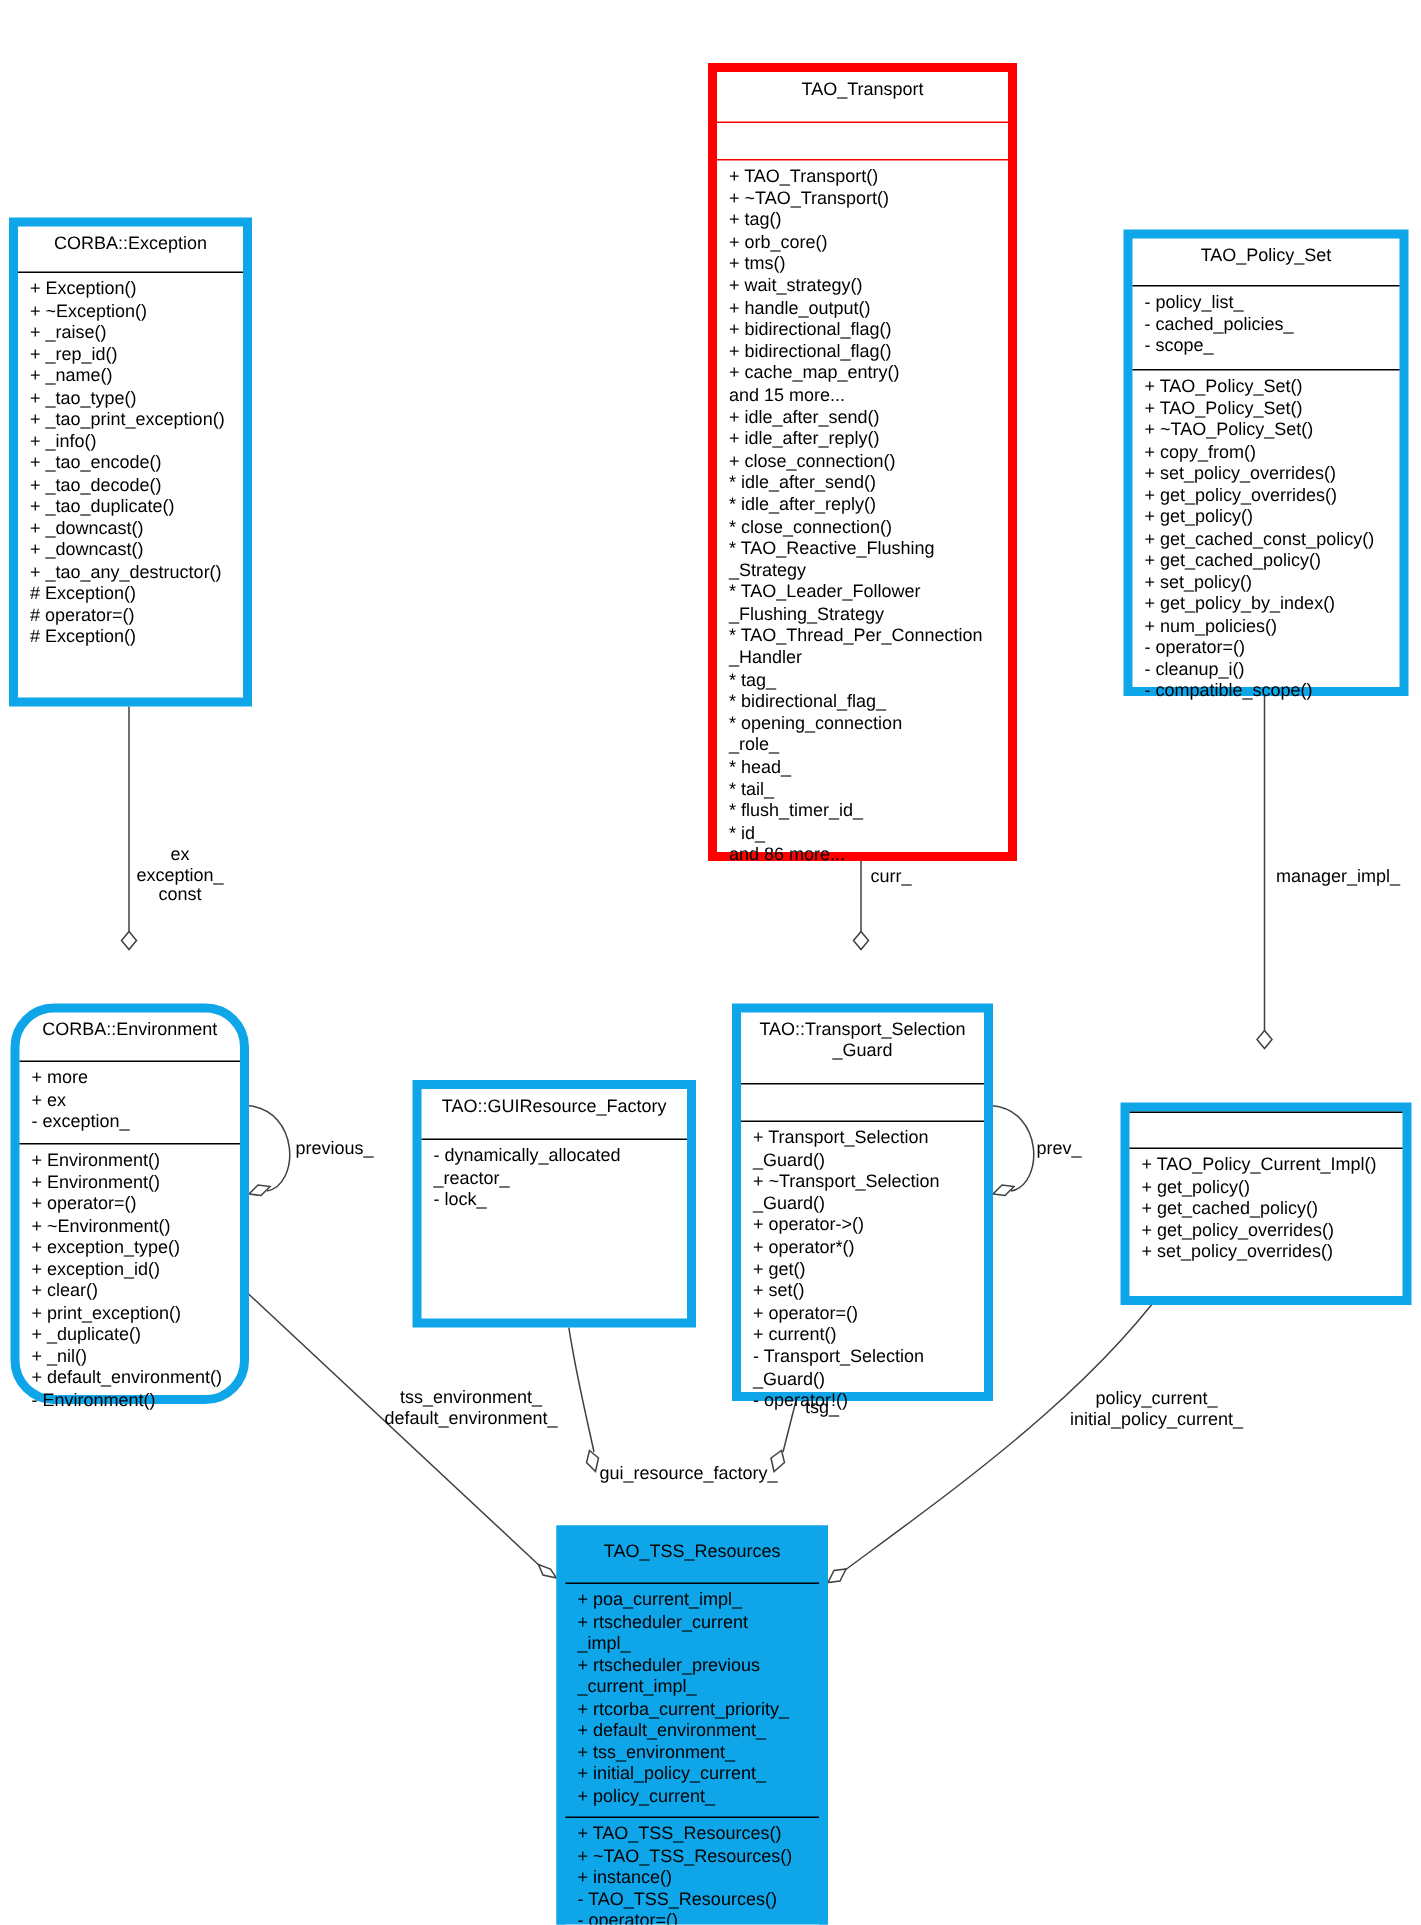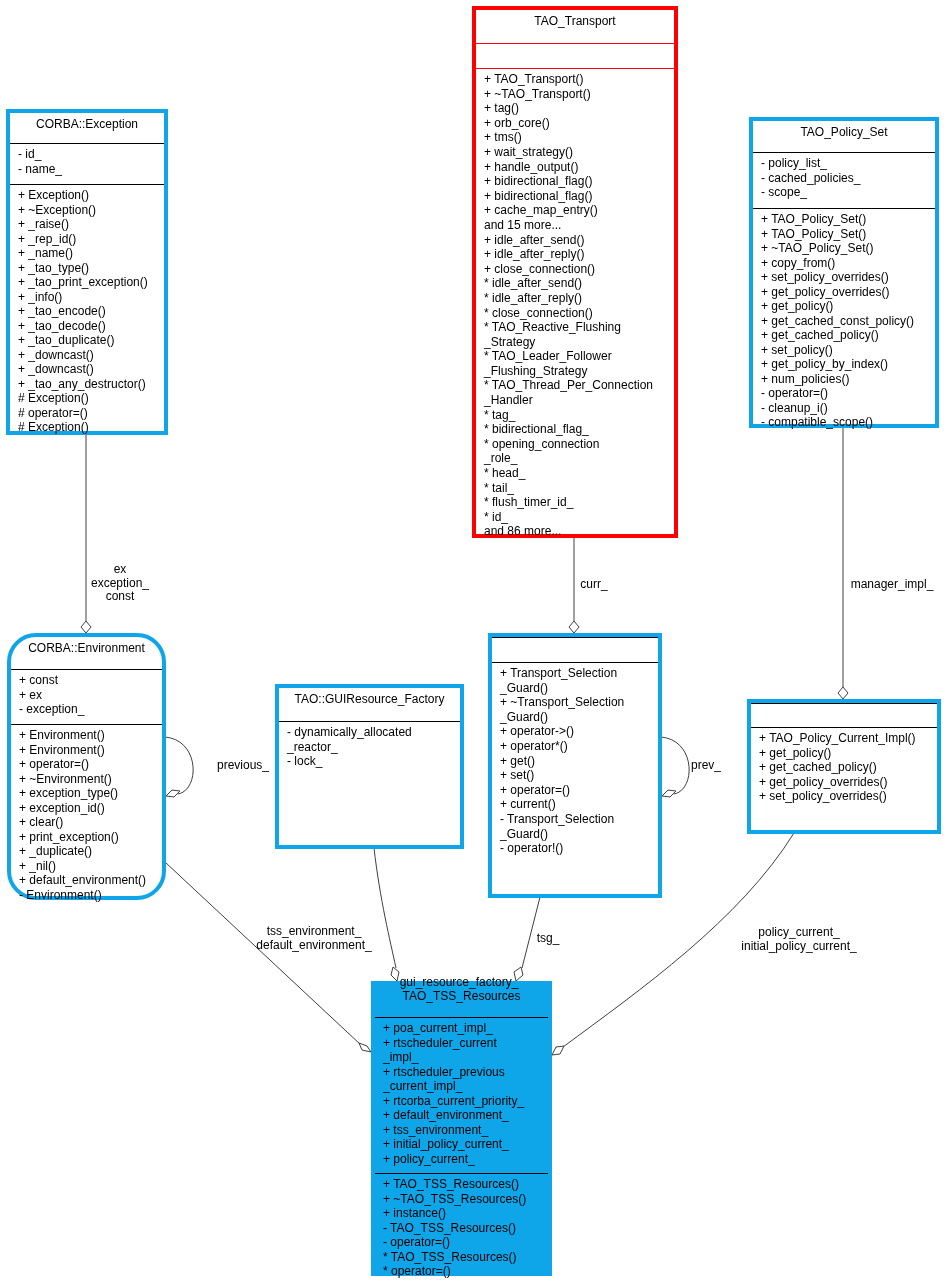--- a/index.html
+++ b/index.html
@@ -1,19 +1,19 @@
 <!DOCTYPE html>
 <html><head>
 <meta charset="utf-8">
 <style>
   html, body { margin: 0; padding: 0; background: #ffffff; }
   body { width: 947px; height: 1283px; position: relative; overflow: hidden;
          font-family: "Liberation Sans", "DejaVu Sans", sans-serif; font-size: 12px; color: #000; }
   svg.edges { position: absolute; left: 0; top: 0; width: 947px; height: 1283px; }
-  .cls { position: absolute; box-sizing: border-box; border: 4px solid #0ea5e9; background: #fff; }
+  .cls { position: absolute; box-sizing: border-box; border: 6px solid #0ea5e9; background: #fff; margin-top: 36px; }
   .cls.red { border-color: #ff0000; }
   .cls.grey { background: #bfbfbf; }
   .cls .sec { box-sizing: border-box; border-top: 1px solid #000; padding: 3px 8px 2px 8px; line-height: 14.5px; white-space: pre; }
   .cls.red .sec { border-top-color: #ff0000; }
   .cls .title { text-align: center; padding: 4px 4px 3px 4px; line-height: 15px; white-space: pre; }
   .cls .line { display: block; }
   .lbl { position: absolute; font-size: 12px; line-height: 13.5px; text-align: center; white-space: pre; }
 </style>
 </head>
 <body>
@@ -45,68 +45,69 @@
     <path d="M540,897 L522,968"></path>
     <polygon fill="#fff" points="516,981 514,972 521,967 523,975"></polygon>
 
     <path d="M794,833 C740,920 640,990 563,1047"></path>
     <polygon fill="#fff" points="552,1055 556,1047 564,1046 560,1054"></polygon>
   </g>
 </svg>
 
 <div class="cls" style="left:6px;top:109px;width:162px;height:326px;">
   <div class="title" style="height:23px;">CORBA::Exception</div>
-  <div class="sec" style="height:41px;"><span class="line">- id_</span><span class="line">- name_</span></div>
   <div class="sec"><span class="line">+ Exception()</span><span class="line">+ ~Exception()</span><span class="line">+ _raise()</span><span class="line">+ _rep_id()</span><span class="line">+ _name()</span><span class="line">+ _tao_type()</span><span class="line">+ _tao_print_exception()</span><span class="line">+ _info()</span><span class="line">+ _tao_encode()</span><span class="line">+ _tao_decode()</span><span class="line">+ _tao_duplicate()</span><span class="line">+ _downcast()</span><span class="line">+ _downcast()</span><span class="line">+ _tao_any_destructor()</span><span class="line"># Exception()</span><span class="line"># operator=()</span><span class="line"># Exception()</span></div>
 </div>
 
 <div class="cls red" style="left: 472px; top: 6px; width: 206px; height: 532px; border-color: rgb(255, 0, 0);">
   <div class="title" style="height:26px;">TAO_Transport</div>
   <div class="sec" style="height:25px;"></div>
   <div class="sec" style="line-height:14.6px;"><span class="line">+ TAO_Transport()</span><span class="line">+ ~TAO_Transport()</span><span class="line">+ tag()</span><span class="line">+ orb_core()</span><span class="line">+ tms()</span><span class="line">+ wait_strategy()</span><span class="line">+ handle_output()</span><span class="line">+ bidirectional_flag()</span><span class="line">+ bidirectional_flag()</span><span class="line">+ cache_map_entry()</span><span class="line">and 15 more...</span><span class="line">+ idle_after_send()</span><span class="line">+ idle_after_reply()</span><span class="line">+ close_connection()</span><span class="line">* idle_after_send()</span><span class="line">* idle_after_reply()</span><span class="line">* close_connection()</span><span class="line">* TAO_Reactive_Flushing</span><span class="line">_Strategy</span><span class="line">* TAO_Leader_Follower</span><span class="line">_Flushing_Strategy</span><span class="line">* TAO_Thread_Per_Connection</span><span class="line">_Handler</span><span class="line">* tag_</span><span class="line">* bidirectional_flag_</span><span class="line">* opening_connection</span><span class="line">_role_</span><span class="line">* head_</span><span class="line">* tail_</span><span class="line">* flush_timer_id_</span><span class="line">* id_</span><span class="line">and 86 more...</span></div>
 </div>
 
 <div class="cls" style="left:749px;top:117px;width:190px;height:311px;">
   <div class="title" style="height:24px;">TAO_Policy_Set</div>
   <div class="sec" style="height:56px;"><span class="line">- policy_list_</span><span class="line">- cached_policies_</span><span class="line">- scope_</span></div>
   <div class="sec"><span class="line">+ TAO_Policy_Set()</span><span class="line">+ TAO_Policy_Set()</span><span class="line">+ ~TAO_Policy_Set()</span><span class="line">+ copy_from()</span><span class="line">+ set_policy_overrides()</span><span class="line">+ get_policy_overrides()</span><span class="line">+ get_policy()</span><span class="line">+ get_cached_const_policy()</span><span class="line">+ get_cached_policy()</span><span class="line">+ set_policy()</span><span class="line">+ get_policy_by_index()</span><span class="line">+ num_policies()</span><span class="line">- operator=()</span><span class="line">- cleanup_i()</span><span class="line">- compatible_scope()</span></div>
 </div>
 
 <div class="cls" style="left:7px;top:633px;width:159px;height:267px;border-radius:29px;">
   <div class="title" style="height:25px;">CORBA::Environment</div>
-  <div class="sec" style="height:55px;"><span class="line">+ const</span><span class="line">+ ex</span><span class="line">- exception_</span></div>
+  <div class="sec" style="height:55px;"><span class="line">+ more</span><span class="line">+ ex</span><span class="line">- exception_</span></div>
   <div class="sec"><span class="line">+ Environment()</span><span class="line">+ Environment()</span><span class="line">+ operator=()</span><span class="line">+ ~Environment()</span><span class="line">+ exception_type()</span><span class="line">+ exception_id()</span><span class="line">+ clear()</span><span class="line">+ print_exception()</span><span class="line">+ _duplicate()</span><span class="line">+ _nil()</span><span class="line">+ default_environment()</span><span class="line">- Environment()</span></div>
 </div>
 
 <div class="cls" style="left:275px;top:684px;width:189px;height:165px;">
   <div class="title" style="height:26px;">TAO::GUIResource_Factory</div>
   <div class="sec" style="height:54px;"><span class="line">- dynamically_allocated</span><span class="line">_reactor_</span><span class="line">- lock_</span></div>
 </div>
 
 <div class="cls" style="left:488px;top:633px;width:174px;height:265px;">
+  <div class="title" style="height:40px;line-height:14px;">TAO::Transport_Selection
+_Guard</div>
   <div class="sec" style="height:25px;"></div>
   <div class="sec" style="line-height:14.6px;"><span class="line">+ Transport_Selection</span><span class="line">_Guard()</span><span class="line">+ ~Transport_Selection</span><span class="line">_Guard()</span><span class="line">+ operator-&gt;()</span><span class="line">+ operator*()</span><span class="line">+ get()</span><span class="line">+ set()</span><span class="line">+ operator=()</span><span class="line">+ current()</span><span class="line">- Transport_Selection</span><span class="line">_Guard()</span><span class="line">- operator!()</span></div>
 </div>
 
 <div class="cls" style="left:747px;top:699px;width:194px;height:135px;">
   <div class="sec" style="height:24px;"></div>
   <div class="sec"><span class="line">+ TAO_Policy_Current_Impl()</span><span class="line">+ get_policy()</span><span class="line">+ get_cached_policy()</span><span class="line">+ get_policy_overrides()</span><span class="line">+ set_policy_overrides()</span></div>
 </div>
 
 <div class="cls grey" style="left: 371px; top: 981px; width: 181px; height: 295px; background: #0ea5e9;">
   <div class="title" style="height:25px;">TAO_TSS_Resources</div>
   <div class="sec" style="height:156px;"><span class="line">+ poa_current_impl_</span><span class="line">+ rtscheduler_current</span><span class="line">_impl_</span><span class="line">+ rtscheduler_previous</span><span class="line">_current_impl_</span><span class="line">+ rtcorba_current_priority_</span><span class="line">+ default_environment_</span><span class="line">+ tss_environment_</span><span class="line">+ initial_policy_current_</span><span class="line">+ policy_current_</span></div>
   <div class="sec"><span class="line">+ TAO_TSS_Resources()</span><span class="line">+ ~TAO_TSS_Resources()</span><span class="line">+ instance()</span><span class="line">- TAO_TSS_Resources()</span><span class="line">- operator=()</span><span class="line">* TAO_TSS_Resources()</span><span class="line">* operator=()</span></div>
 </div>
 
 <div class="lbl" style="left:84px;top:563px;width:72px;">ex
 exception_
 const</div>
 <div class="lbl" style="left:577px;top:578px;width:34px;">curr_</div>
 <div class="lbl" style="left:846px;top:578px;width:92px;">manager_impl_</div>
-<div class="lbl" style="left:192px;top:759px;width:62px;margin-left:20px;">previous_</div>
+<div class="lbl" style="left:192px;top:759px;width:62px;">previous_</div>
 <div class="lbl" style="left:686px;top:759px;width:40px;">prev_</div>
 <div class="lbl" style="left:252px;top:925px;width:124px;">tss_environment_
 default_environment_</div>
 <div class="lbl" style="left:393px;top:976px;width:132px;">gui_resource_factory_</div>
 <div class="lbl" style="left:533px;top:932px;width:30px;">tsg_</div>
-<div class="lbl" style="left:706px;top:926px;width:130px;margin-left:28px;">policy_current_
+<div class="lbl" style="left:706px;top:926px;width:130px;">policy_current_
 initial_policy_current_</div>
 
 </body></html>

